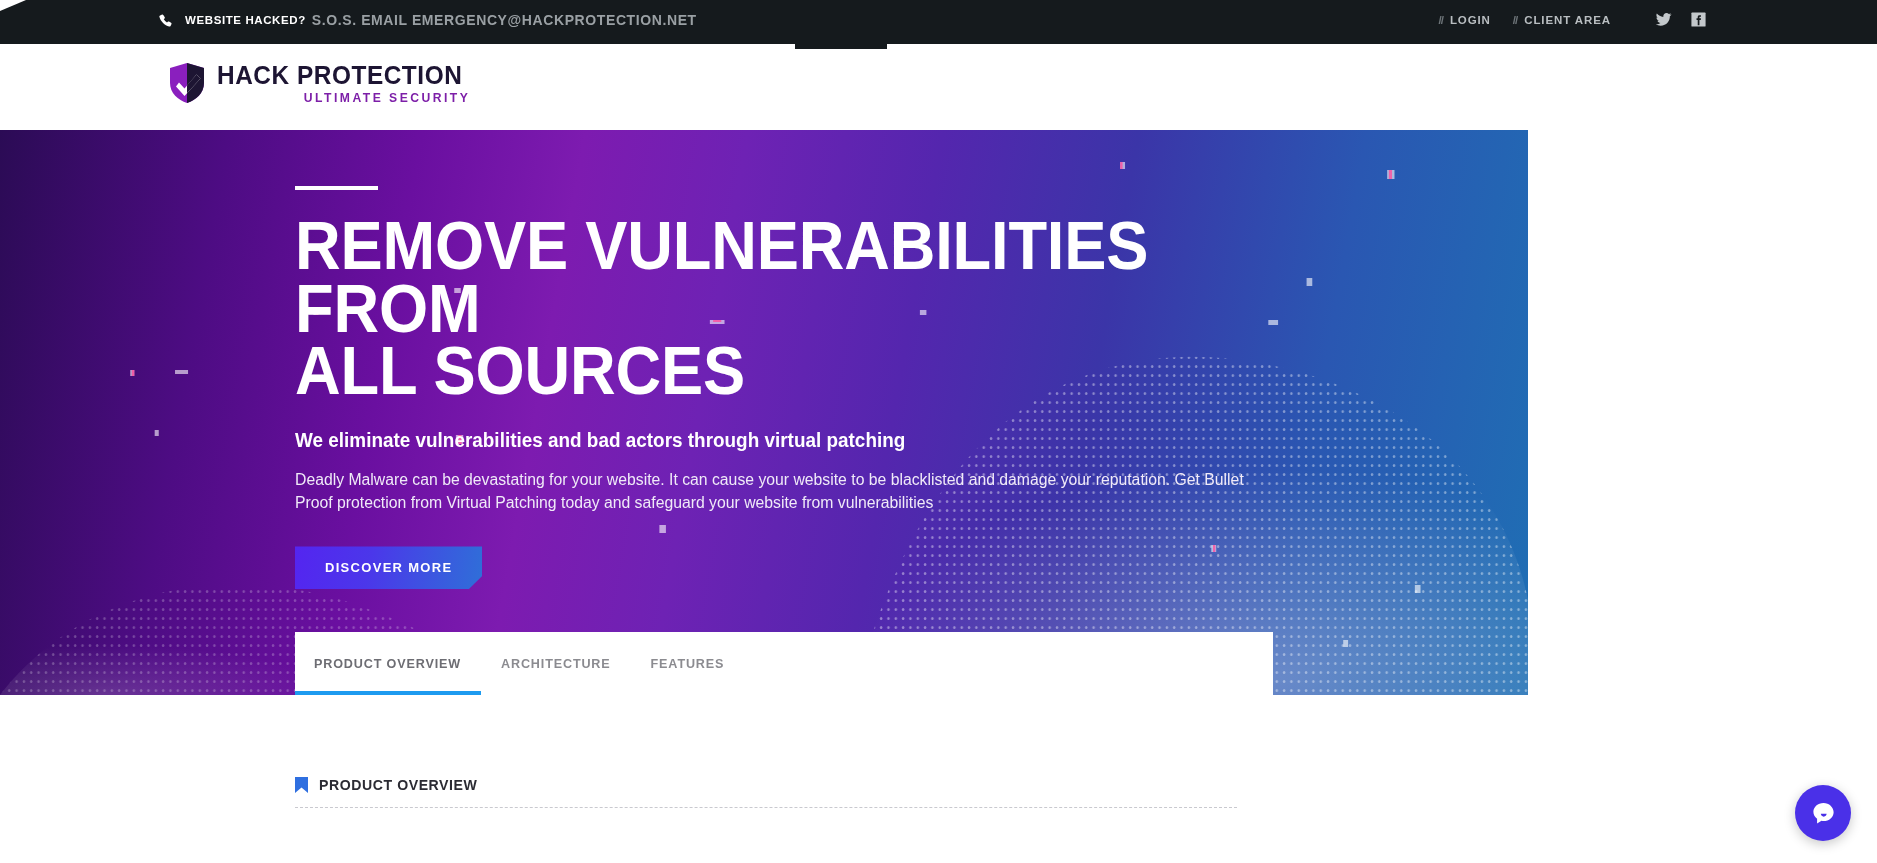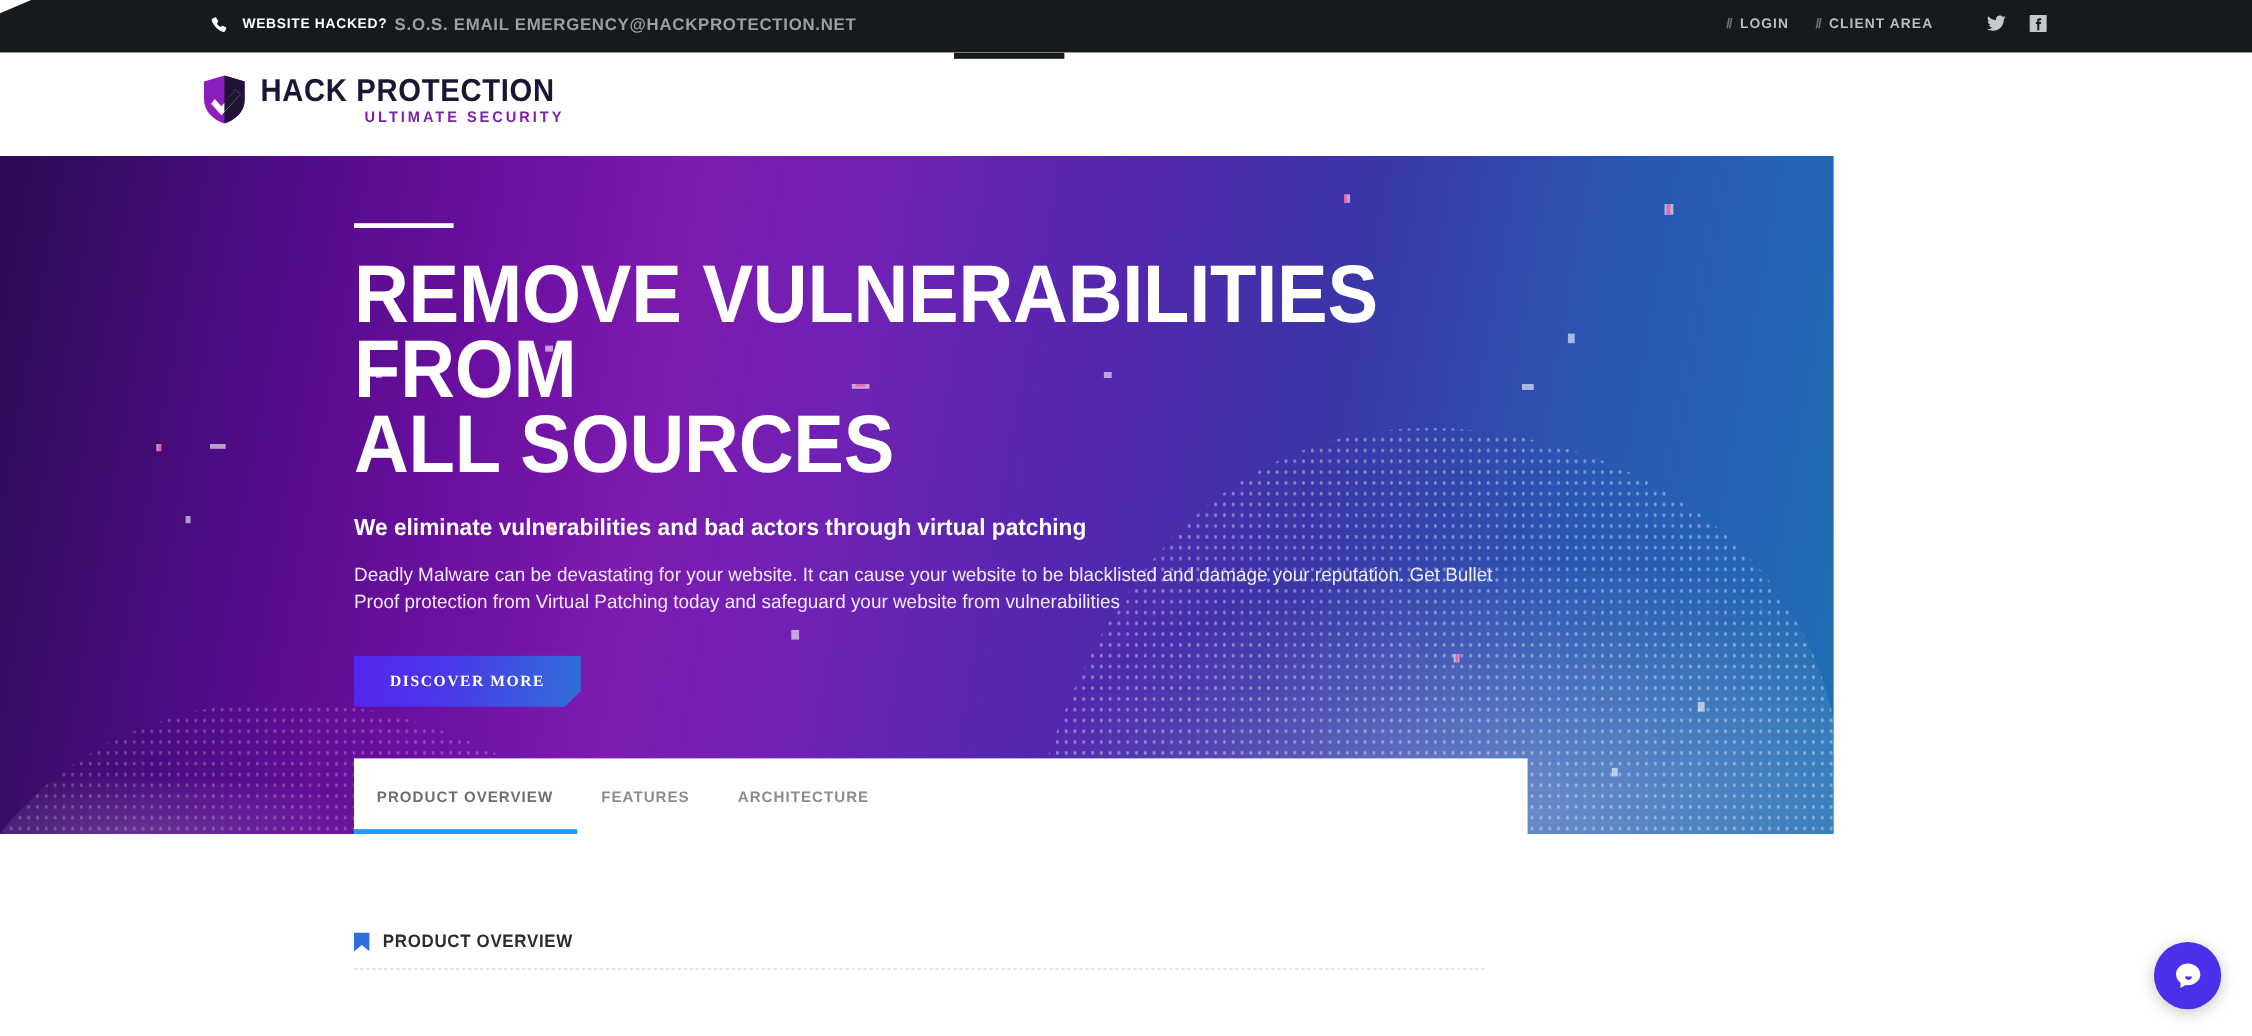--- a/index.html
+++ b/index.html
@@ -40,21 +40,21 @@
     background: #151a1d;
     z-index: 31;
   }
   .topbar-inner {
     position: relative;
     width: 100%;
     height: 100%;
   }
   .sos {
     position: absolute;
-    left: 175px;
+    left: 158px;
     top: 12px;
     display: flex;
     align-items: center;
     gap: 12px;
     white-space: nowrap;
   }
   .phone-icon {
     display: inline-block;
     width: 15px;
     height: 15px;
@@ -230,21 +230,21 @@
     background: linear-gradient(100deg, #5425f0 0%, #4b37ea 40%, #2f6fd8 100%);
     color: #ffffff;
     font-size: 13px;
     font-weight: bold;
     letter-spacing: 1.3px;
     text-transform: uppercase;
     border: none;
     cursor: pointer;
     -webkit-clip-path: polygon(0 0, 100% 0, 100% 68%, calc(100% - 14px) 100%, 0 100%);
     clip-path: polygon(0 0, 100% 0, 100% 68%, calc(100% - 14px) 100%, 0 100%);
-    font-family: Liberation Serif, serif;
+    font-family: Liberation Sans, sans-serif;
   }
 
   
   .tabs-panel {
     position: absolute;
     left: 295px;
     top: 632px;
     width: 978px;
     height: 63px;
     background: #ffffff;
@@ -455,22 +455,22 @@
 ALL SOURCES</h1>
       <h2 class="hero-sub">We eliminate vulnerabilities and bad actors through virtual patching</h2>
       <p class="hero-para">Deadly Malware can be devastating for your website. It can cause your website to be blacklisted and damage your reputation. Get Bullet Proof protection from Virtual Patching today and safeguard your website from vulnerabilities</p>
       <button class="cta">DISCOVER MORE</button>
     </div>
 
   </div>
 
   <div class="tabs-panel">
     <button class="tab active">PRODUCT OVERVIEW</button>
+    <button class="tab">ARCHITECTURE</button>
     <button class="tab">FEATURES</button>
-    <button class="tab">ARCHITECTURE</button>
   </div>
 
   <div class="body-section">
     <div class="section-head">
       <span class="flag-icon">
         <svg viewBox="0 0 13 16">
           <path d="M0 0 H13 V16 L6.5 10.5 L0 16 Z" fill="#2f6fe0"></path>
         </svg>
       </span>
       <span class="section-title">PRODUCT OVERVIEW</span>

